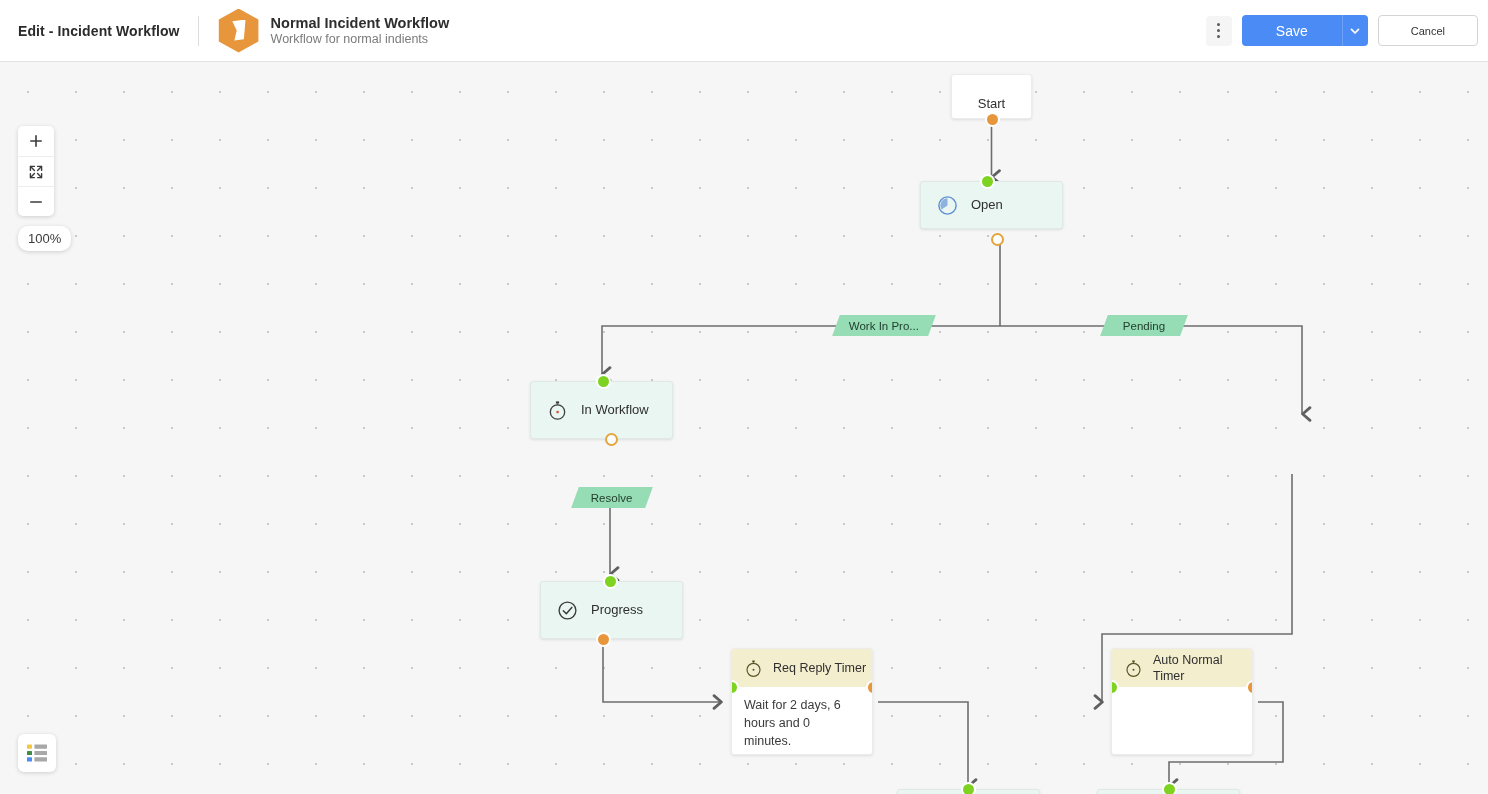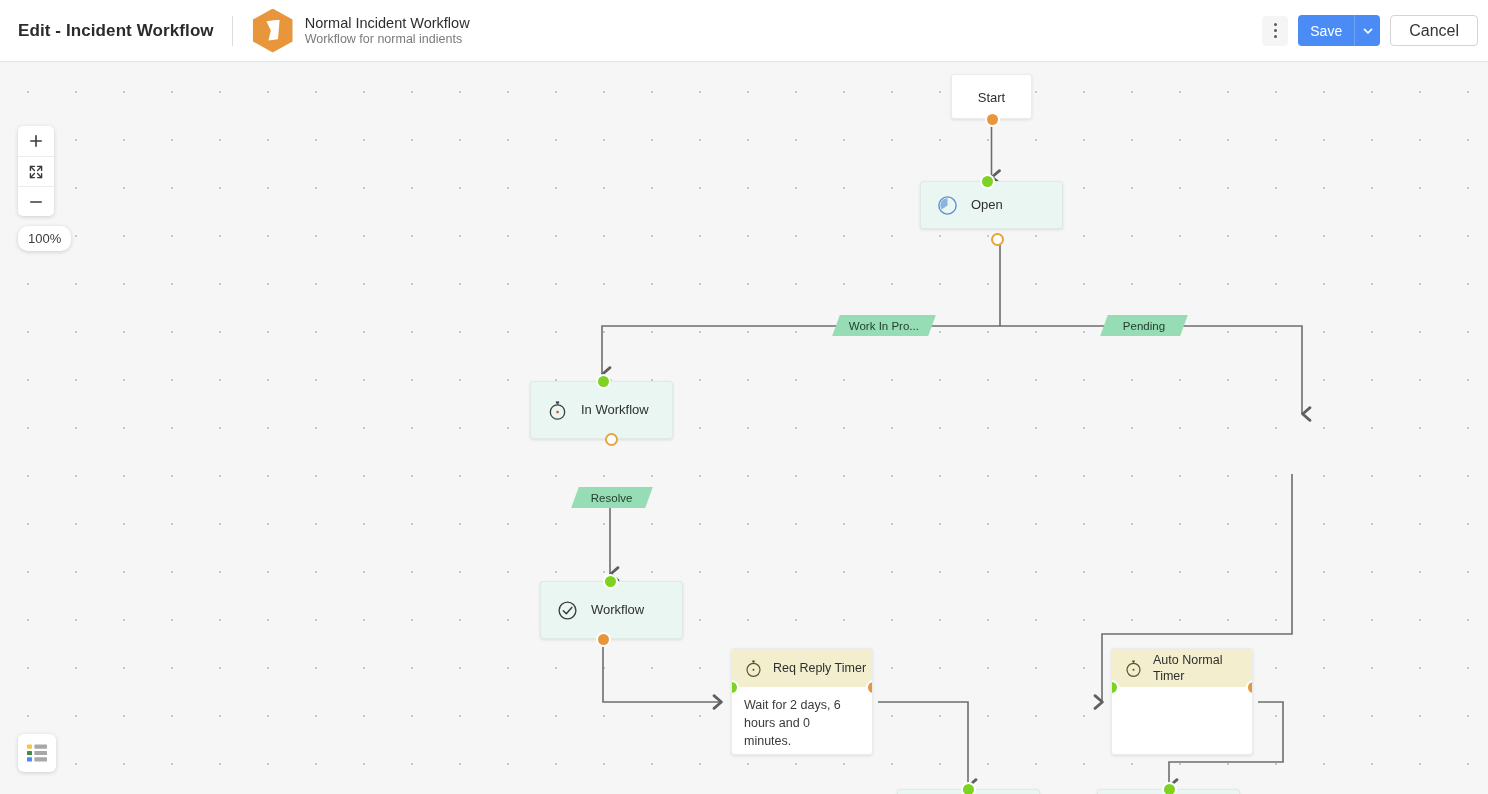--- a/index.html
+++ b/index.html
@@ -19,21 +19,21 @@
     top: 0; left: 0;
     width: 1488px;
     height: 62px;
     background: #ffffff;
     border-bottom: 1px solid #e3e3e3;
     display: flex;
     align-items: center;
     z-index: 50;
   }
   .page-title {
-    font-size: 17px;
+    font-size: 14px;
     font-weight: bold;
     color: #2b2b2b;
     margin-left: 18px;
     letter-spacing: .1px;
     white-space: nowrap;
   }
   .hdr-sep {
     width: 1px;
     height: 30px;
     background: #dcdcdc;
@@ -55,21 +55,21 @@
   .wf-logo .sheet {
     position: absolute;
     left: 14px; top: 13px;
     width: 17px; height: 21px;
     background: #ffffff;
     clip-path: polygon(10% 8%, 88% 0%, 78% 94%, 22% 100%, 36% 52%);
   }
   .wf-names { margin-left: 10px; line-height: 1.25; }
   .wf-title {
     font-size: 14.5px;
-    font-weight: normal;
+    font-weight: bold;
     color: #2e2e2e;
     white-space: nowrap;
   }
   .wf-sub {
     font-size: 12.5px;
     color: #7b7b7b;
     white-space: nowrap;
   }
   .hdr-right {
     margin-left: auto;
@@ -95,21 +95,21 @@
     background: #5a5a5a;
     display: block;
   }
   .save-group { display: flex; align-items: stretch; }
   .save-btn {
     background: #4a8bf5;
     color: #ffffff;
     font-size: 14px;
     border: none;
     border-radius: 4px 0 0 4px;
-    padding: 0 12px;
+    padding: 0 34px;
     height: 31px;
     cursor: pointer;
     font-family: "Liberation Sans", sans-serif;
   }
   .save-caret {
     background: #4a8bf5;
     border: none;
     border-left: 1px solid #6ea2f7;
     border-radius: 0 4px 4px 0;
     width: 26px;
@@ -118,22 +118,22 @@
     display: flex;
     align-items: center;
     justify-content: center;
   }
   .save-caret svg { display: block; }
   .cancel-btn {
     background: #ffffff;
     border: 1px solid #d4d4d4;
     border-radius: 4px;
     height: 31px;
-    padding: 0 18px;
-    font-size: 16px;
+    padding: 0 32px;
+    font-size: 11px;
     color: #333333;
     cursor: pointer;
     font-family: "Liberation Sans", sans-serif;
   }
 
   
   .canvas {
     position: absolute;
     top: 62px; left: 0;
     width: 1488px;
@@ -211,21 +211,21 @@
     display: flex;
     align-items: center;
     padding-left: 16px;
     gap: 13px;
   }
   .node-start {
     background: #ffffff;
     border: 1px solid #ececec;
     box-shadow: 0 1px 3px rgba(0,0,0,.10);
     display: flex;
-    align-items: flex-start;
+    align-items: center;
     justify-content: center;
     padding-top: 15px;
   }
   .node-label {
     font-size: 13px;
     color: #2f2f2f;
     line-height: 1.3;
   }
   .node-timer {
     background: #ffffff;
@@ -430,21 +430,21 @@
     <div class="port port-in" style="left:67px; top:-6px;"></div>
     <div class="port port-out-hollow" style="left:74px; top:51px;"></div>
   </div>
 
 
   <div class="node node-state" style="left:540px; top:519px; width:143px; height:58px;">
     <svg width="21" height="21" viewBox="0 0 21 21">
       <circle cx="10.5" cy="10.5" r="8.4" fill="none" stroke="#3d3d3d" stroke-width="1.35"></circle>
       <path d="M6.3 10.8 L9.3 13.8 L14.8 7.4" fill="none" stroke="#3d3d3d" stroke-width="1.5" stroke-linecap="round" stroke-linejoin="round"></path>
     </svg>
-    <div class="node-label">Workflow</div>
+    <div class="node-label">Progress</div>
     <div class="port port-in" style="left:64px; top:-6px;"></div>
     <div class="port port-out-filled" style="left:57px; top:52px;"></div>
   </div>
 
   <div class="node node-timer" style="left:731px; top:586px; width:142px; height:107px;">
     <div class="timer-head">
       <svg width="19" height="19" viewBox="0 0 21 21">
         <circle cx="10.5" cy="12" r="7.2" fill="none" stroke="#5c5327" stroke-width="1.3"></circle>
         <rect x="9.1" y="1.6" width="2.8" height="2" fill="#5c5327"></rect>
         <path d="M10.5 3.6 V5" stroke="#5c5327" stroke-width="1.2"></path>

